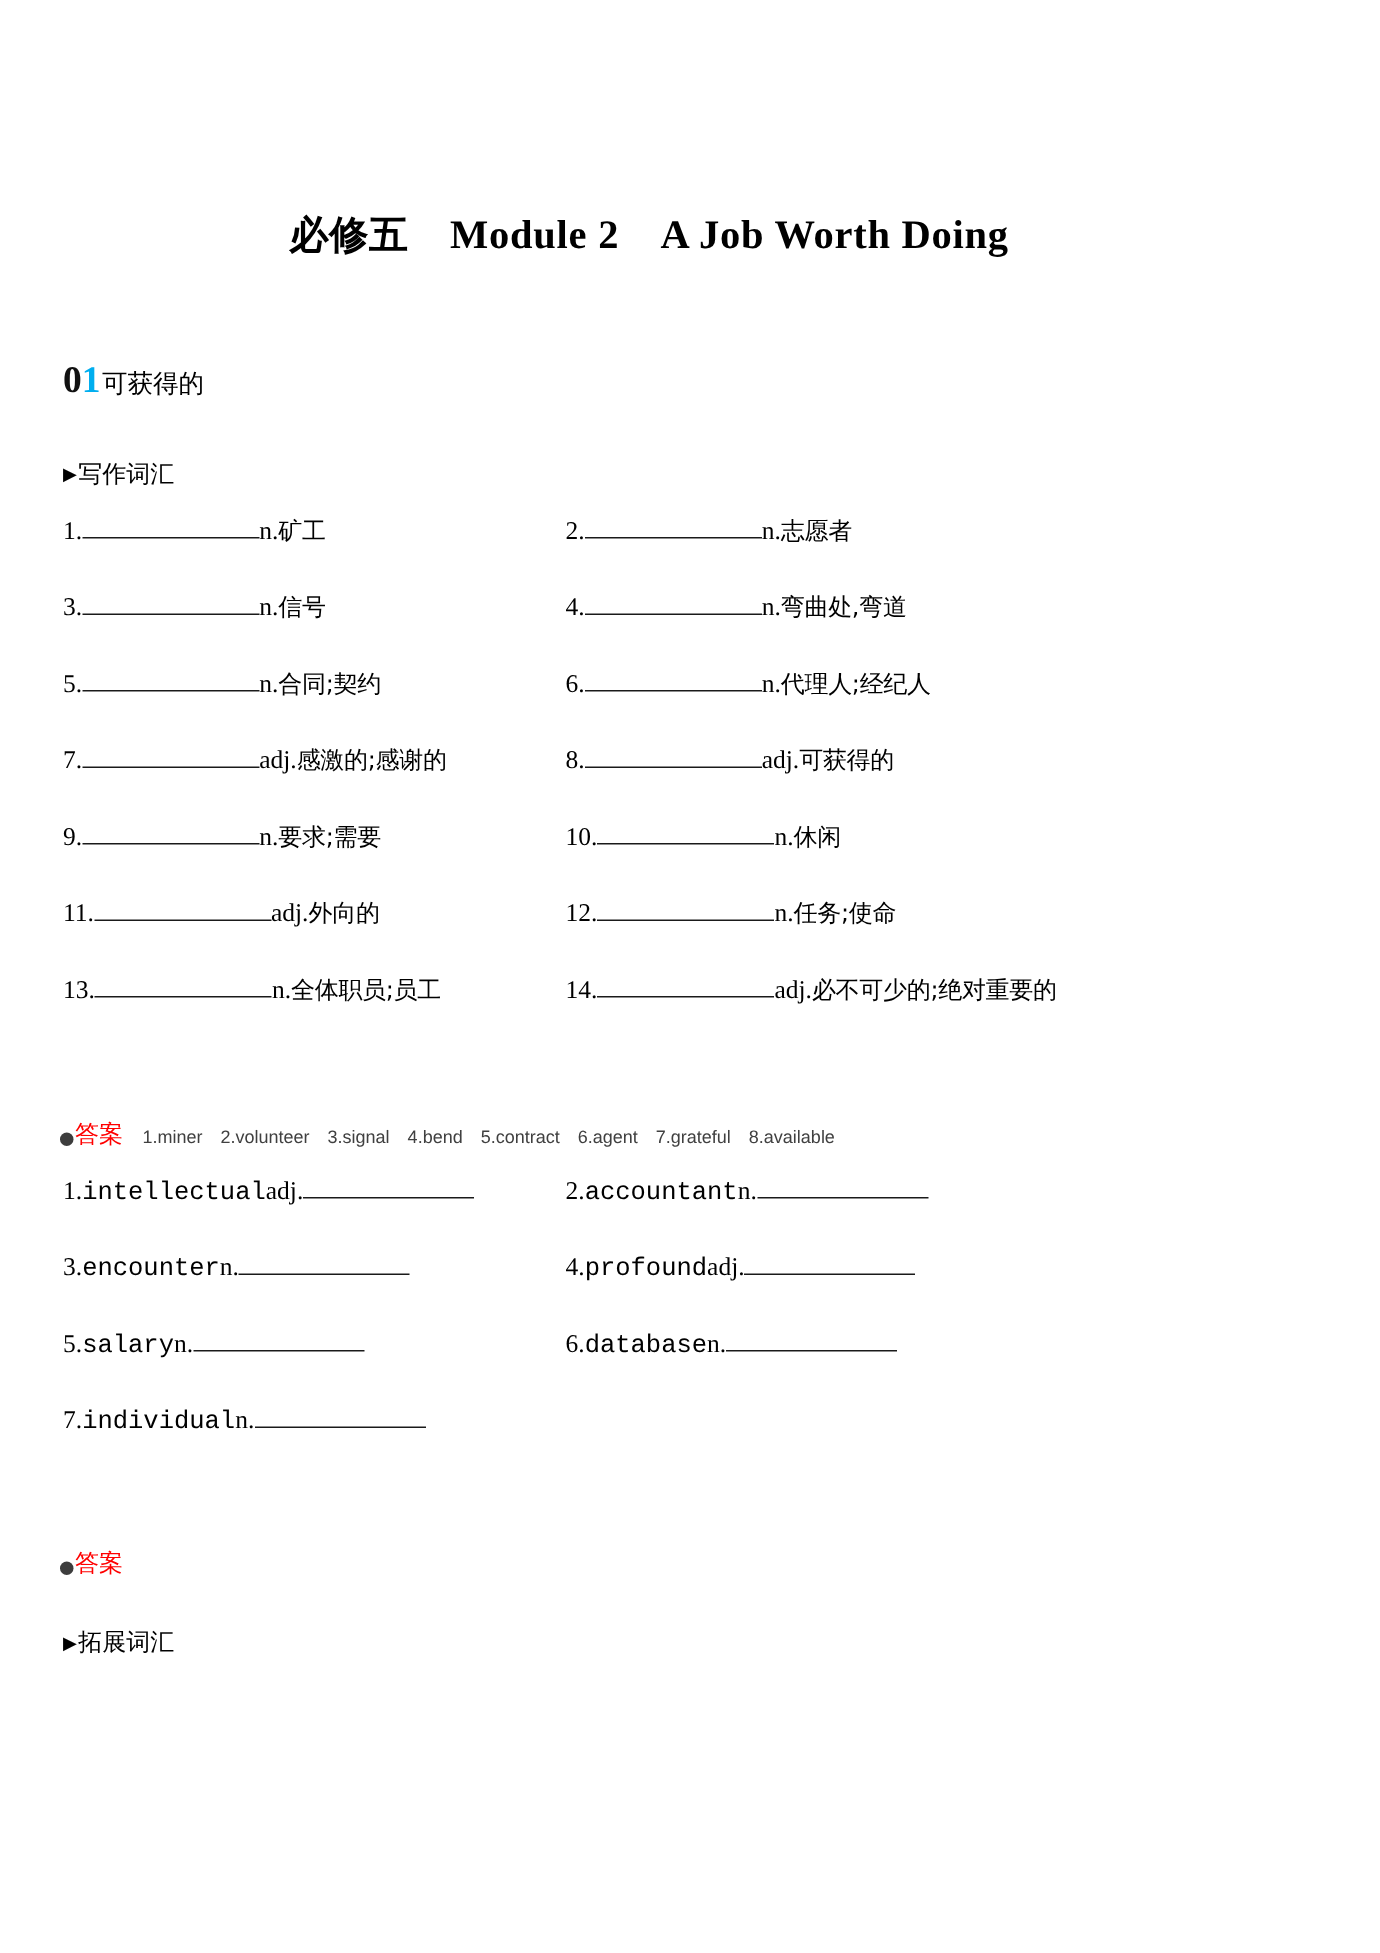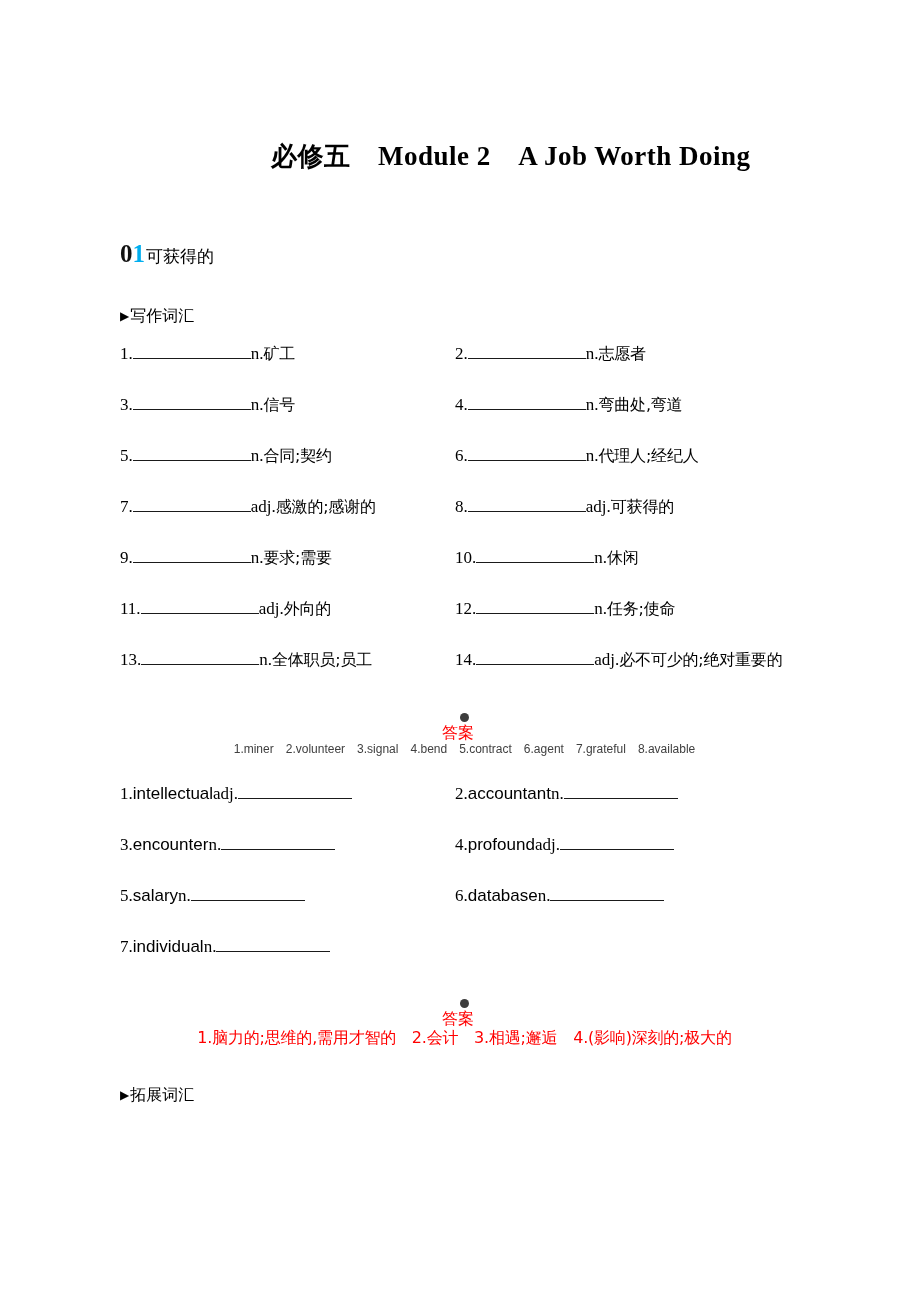--- a/index.html
+++ b/index.html
@@ -17,21 +17,21 @@
     color: #000000;
     -webkit-font-smoothing: antialiased;
   }
 
   .page {
     position: absolute;
     left: 0; top: 0;
     width: 920px;
     height: 1302px;
     box-sizing: border-box;
-    padding: 0 109px;
+    padding: 0 31px;
   }
 
   
   .doc-title {
     margin: 0;
     padding-top: 112px;
     padding-left: 133px;
     font-size: 27px;
     font-weight: bold;
     line-height: 1.1;
@@ -137,38 +137,37 @@
   .pos {
     font-family: "Liberation Serif", "DejaVu Serif", serif;
     font-size: 17px;
   }
   .gloss {
     font-family: "DejaVu Sans", "Liberation Sans", sans-serif;
     font-size: 16px;
     letter-spacing: -0.2px;
   }
   .word {
-    font-family: Liberation Sans, sans-serif;
+    font-family: Liberation Mono, monospace;
     font-size: 17px;
   }
 
   
   .answers {
     padding-left: 9px;
     padding-top: 16px;
     color: #ff0000;
   }
   .answers-reading { padding-top: 15px; }
   .ans-line {
     white-space: nowrap;
     line-height: 1.2;
     height: 51px;
     display: flex;
-    align-items: center;
-    flex-direction: column;
+    align-items: flex-end;
   }
   .ans-line.tight { height: 46px; }
   .ans-marker {
     display: inline-block;
     width: 9px;
     height: 9px;
     border-radius: 50%;
     background: #3d3d3d;
     margin-right: 1px;
     position: relative;
@@ -372,21 +371,20 @@
           <span class="blank" style="width: 114px;"></span>
         </div>
         <div class="cell cell-b"></div>
       </div>
     </div>
 
   <div class="answers answers-reading">
     <div class="ans-line">
       <span class="ans-marker"></span>
       <span class="ans-label">答案</span>
-      <span class="ans-items-cn">1.脑力的;思维的,需用才智的　2.会计　3.相遇;邂逅　4.(影响)深刻的;极大的</span>
     </div>
   </div>
 
   <div class="subsection sub-extended">
     <span class="tri">▶</span><span>拓展词汇</span>
   </div>
 
 </div>
 
 </body></html>

